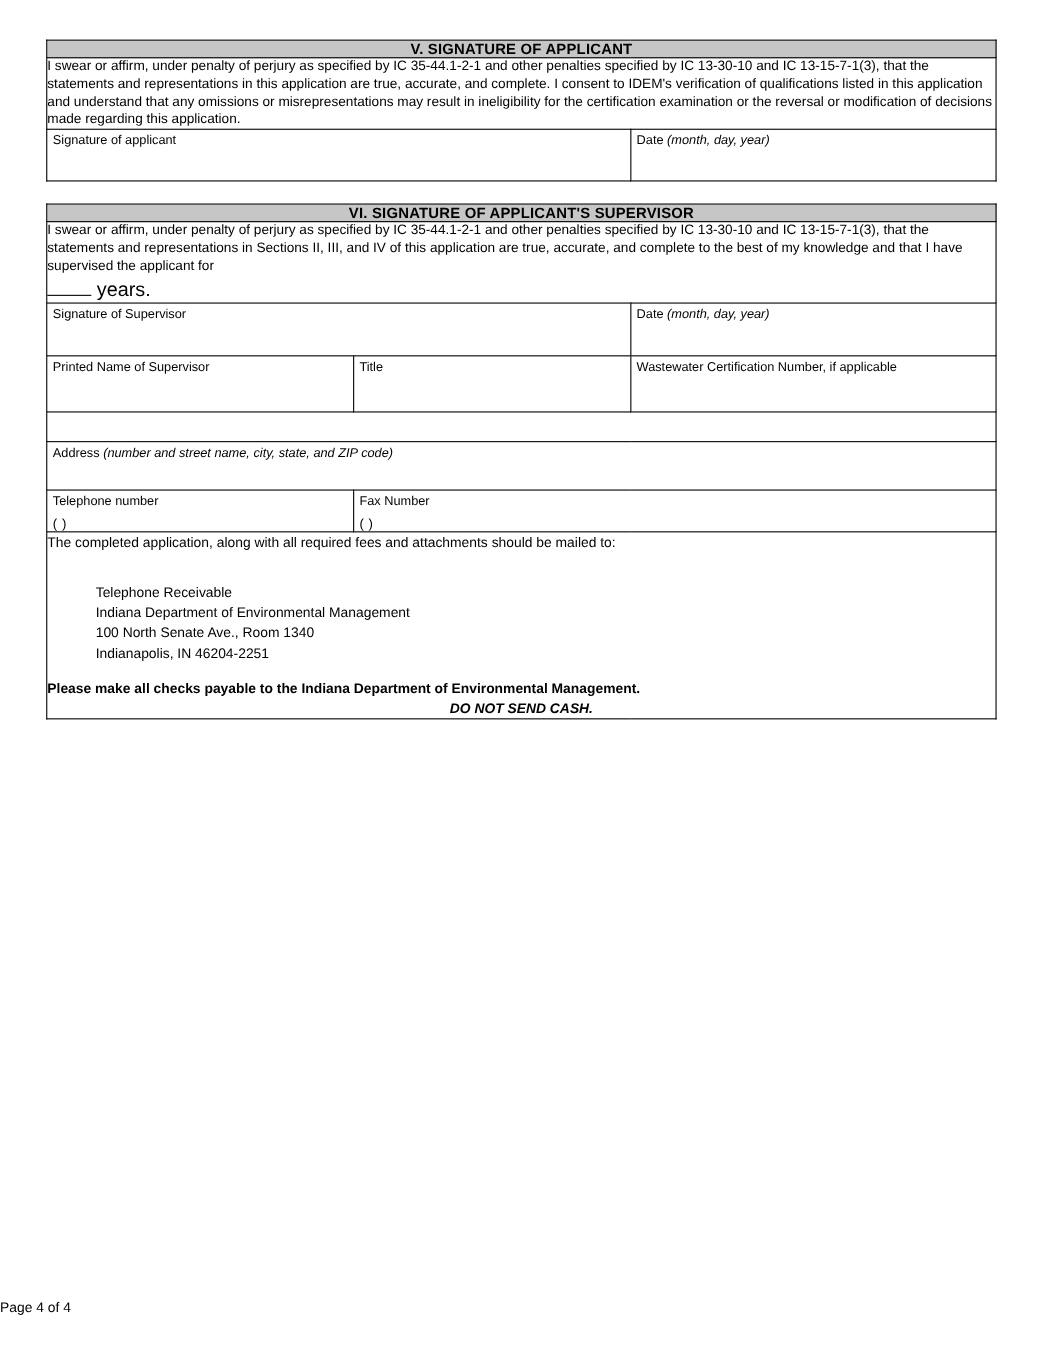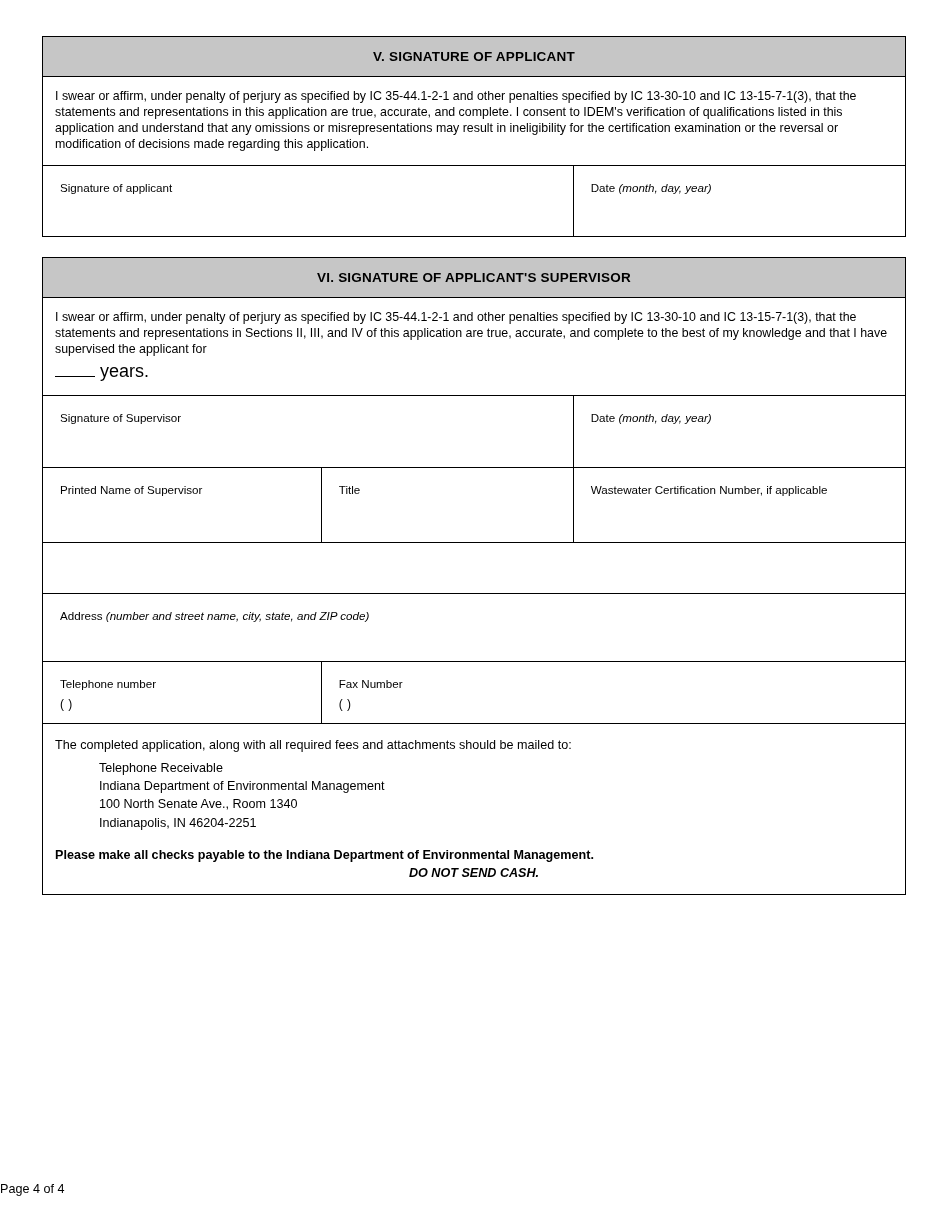--- a/index.html
+++ b/index.html
@@ -27,21 +27,21 @@
     width: 864px;
   }
   table.block {
     border-collapse: collapse;
     width: 100%;
     table-layout: fixed;
   }
   table.block td {
     border: 1.5px solid #000;
     vertical-align: top;
-    padding: 12px;
+    padding: 0;
   }
   .section-header {
     background: #c6c6c6;
     text-align: center;
     font-weight: bold;
     font-size: 13.5px;
     letter-spacing: 0.2px;
     padding: 6px 0 6px 0;
     border: 1.5px solid #000 !important;
   }
@@ -77,21 +77,21 @@
   .phone-paren {
     font-size: 12px;
     padding: 6px 5px 0 5px;
     letter-spacing: 0.5px;
   }
   .mailto {
     padding: 12px 12px 14px 14px;
     font-size: 12.6px;
     line-height: 1.45;
   }
-  .mailto .intro { margin-bottom: 5px; }
+  .mailto .intro { margin-bottom: 28px; }
   .mailto .addr { margin-left: 44px; margin-bottom: 14px; }
   .mailto .addr div { line-height: 1.45; }
   .mailto .note-bold { font-weight: bold; }
   .mailto .note-italic { font-weight: bold; font-style: italic; text-align: center; }
   .pagefooter {
     position: absolute;
     top: 1182px;
     left: 0;
     width: 950px;
     text-align: left;

